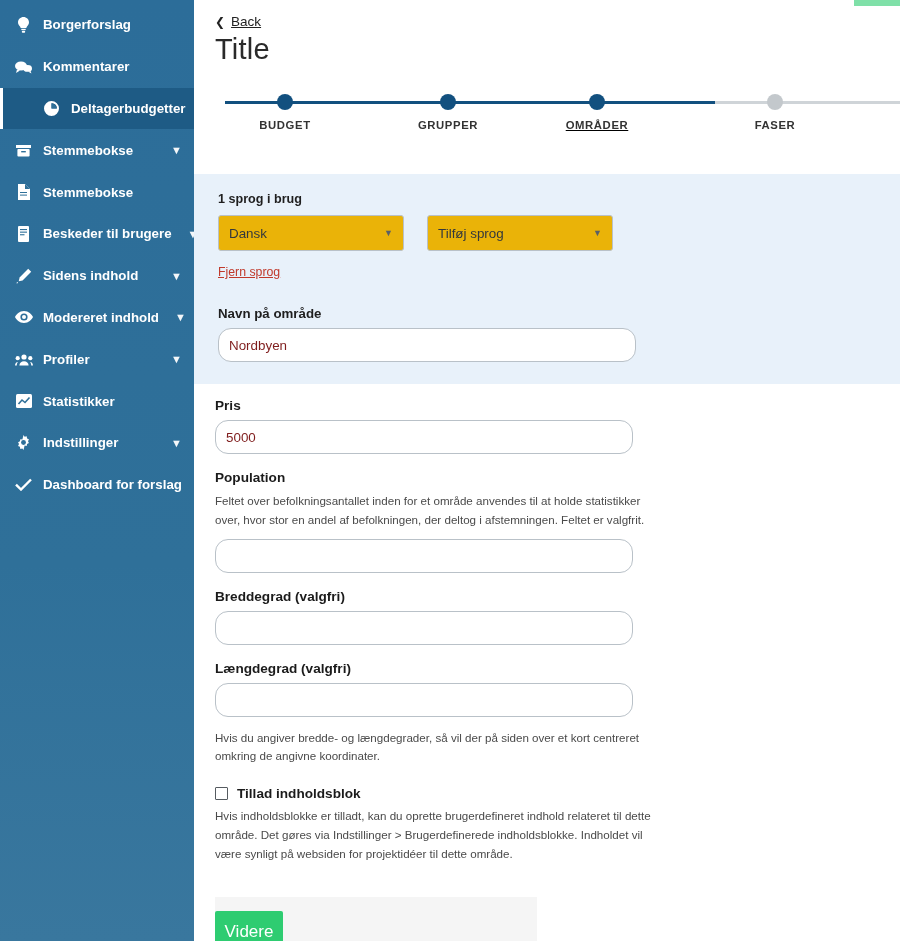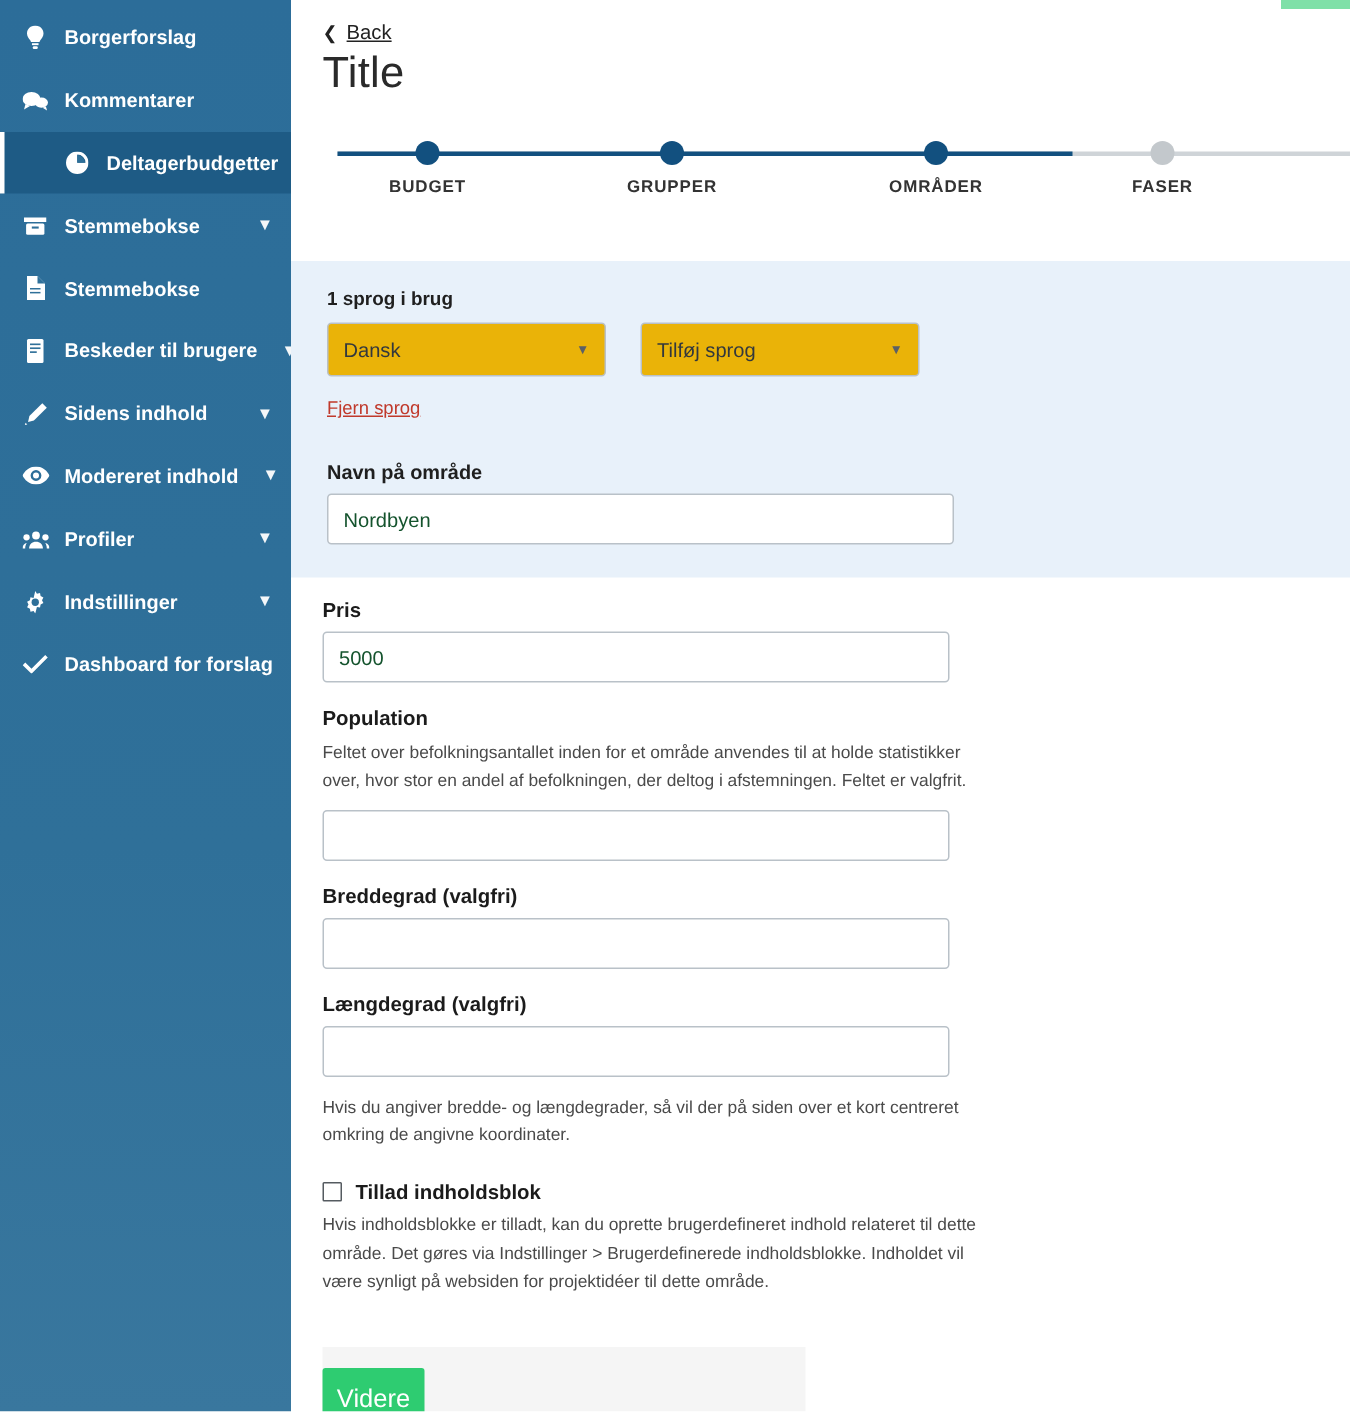--- a/index.html
+++ b/index.html
@@ -189,25 +189,25 @@
     margin-top: 26px;
     font-size: 13.3px;
     font-weight: bold;
     color: #1f1f1f;
     margin-bottom: 7px;
   }
   .text-input {
     width: 418px;
     height: 34px;
     border: 1px solid #b9c1c8;
-    border-radius: 3px;
+    border-radius: 13px;
     background: #ffffff;
     padding: 0 10px;
     font-size: 13.4px;
-    color: #14532d;
+    color: #7f1d1d;
     font-family: "Liberation Sans", sans-serif;
   }
 
   
   .form { padding-left: 21px; padding-top: 14px; }
   .field-label {
     font-size: 13.6px;
     font-weight: bold;
     color: #1b1b1b;
     margin-bottom: 7px;
@@ -372,20 +372,29 @@
             <circle fill="#fff" cx="2.7" cy="5.2" r="2.1"></circle>
             <path fill="#fff" d="M0 12.6c0-2 1.2-3.4 2.9-3.6-.7.9-1.1 2.2-1.1 3.6z"></path>
             <circle fill="#fff" cx="15.3" cy="5.2" r="2.1"></circle>
             <path fill="#fff" d="M18 12.6c0-2-1.2-3.4-2.9-3.6.7.9 1.1 2.2 1.1 3.6z"></path>
           </svg>
       </span>
       <span class="label">Profiler</span>
       <span class="chev">▼</span>
     </div>
 
+    <div class="nav-item">
+      <span class="ico">
+        <svg class="icn" width="16" height="14" viewBox="0 0 16 14">
+            <rect fill="#fff" x="0" y="0" width="16" height="14" rx="1.5"></rect>
+            <polyline fill="none" stroke="#2f7099" stroke-width="1.6" points="2.5,10 6,6 9,8.5 13.5,3.5"></polyline>
+          </svg>
+      </span>
+      <span class="label">Statistikker</span>
+    </div>
 
     <div class="nav-item">
       <span class="ico">
         <svg class="icn" width="15" height="15" viewBox="0 0 16 16">
             <path fill="#fff" d="M8 0l1.2 1.9 2.2-.5.4 2.2 2 1-1 2 1 2-2 1-.4 2.2-2.2-.5L8 16l-1.2-1.7-2.2.5-.4-2.2-2-1 1-2-1-2 2-1 .4-2.2 2.2.5z"></path>
             <circle fill="#2f7099" cx="8" cy="8" r="2.6"></circle>
           </svg>
       </span>
       <span class="label">Indstillinger</span>
       <span class="chev">▼</span>
@@ -418,21 +427,21 @@
         <div class="track-done"></div>
 
         <div class="step" style="left:70px;">
           <div class="dot"></div>
           <div class="step-label">BUDGET</div>
         </div>
         <div class="step" style="left:233px;">
           <div class="dot"></div>
           <div class="step-label">GRUPPER</div>
         </div>
-        <div class="step" style="left:409px;">
+        <div class="step" style="left:382px;text-decoration:underline;">
           <div class="dot"></div>
           <div class="step-label">OMRÅDER</div>
         </div>
         <div class="step" style="left:560px;">
           <div class="dot pending"></div>
           <div class="step-label">FASER</div>
         </div>
       </div>
     </div>
 

